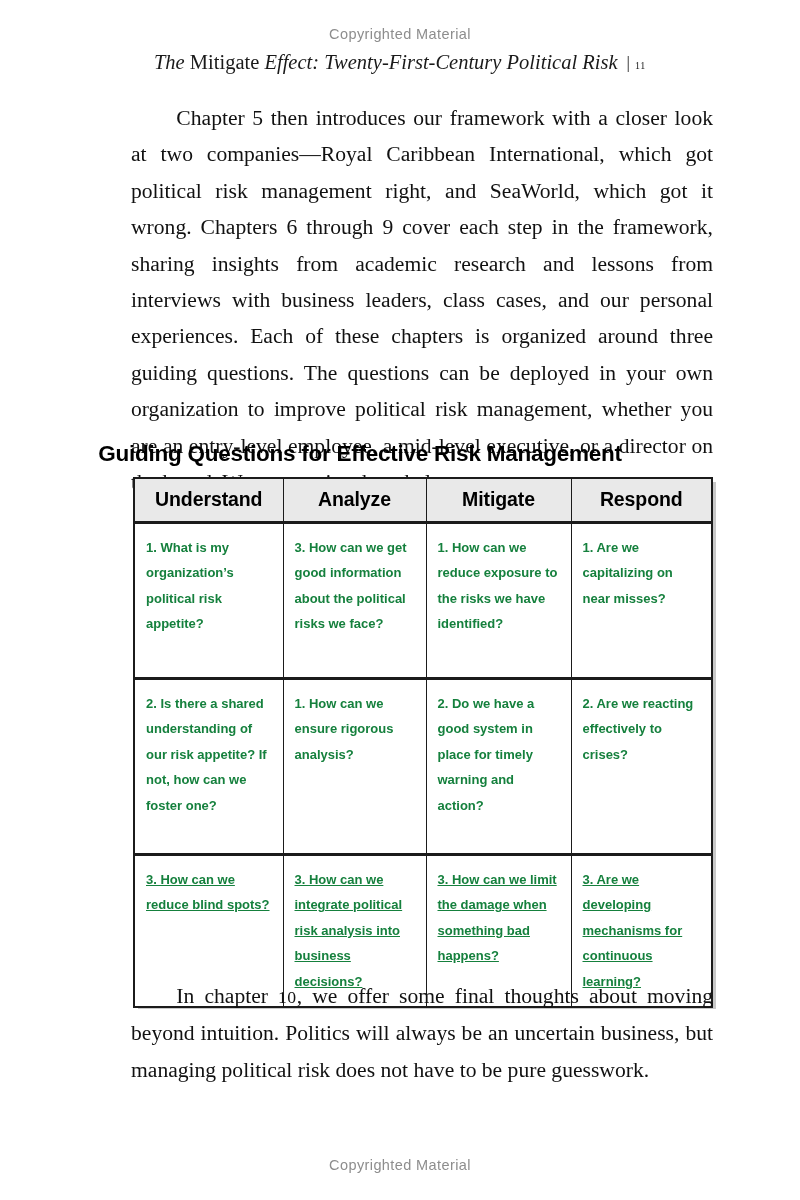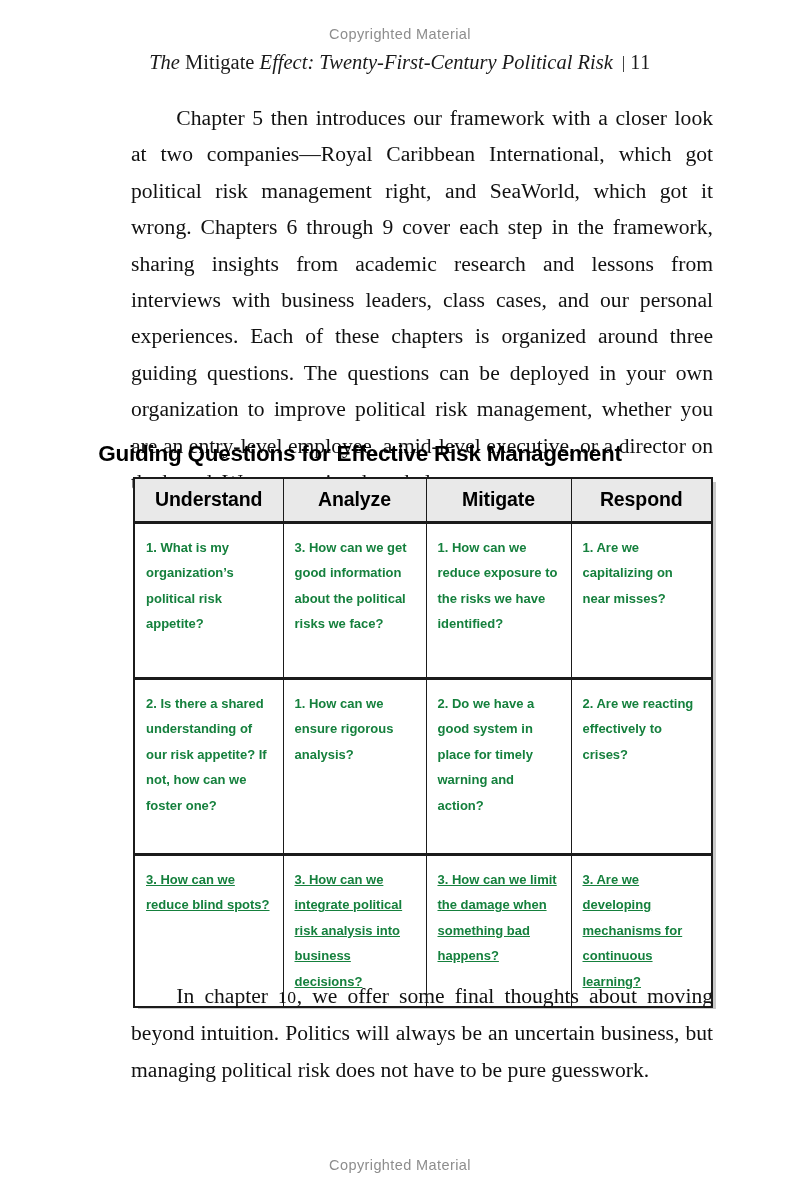--- a/index.html
+++ b/index.html
@@ -44,21 +44,21 @@
   .running-head .rh-roman { font-style: normal; }
   .running-head .rh-sep {
     font-style: normal;
     padding: 0 5px 0 9px;
     font-size: 17px;
     position: relative;
     top: -1px;
   }
   .running-head .rh-folio {
     font-style: normal;
-    font-size: 20px;
+    font-size: 10px;
     letter-spacing: 0.7px;
   }
 
   
   .body-col {
     position: absolute;
     left: 131px;
     width: 582px;
   }
   .para {

